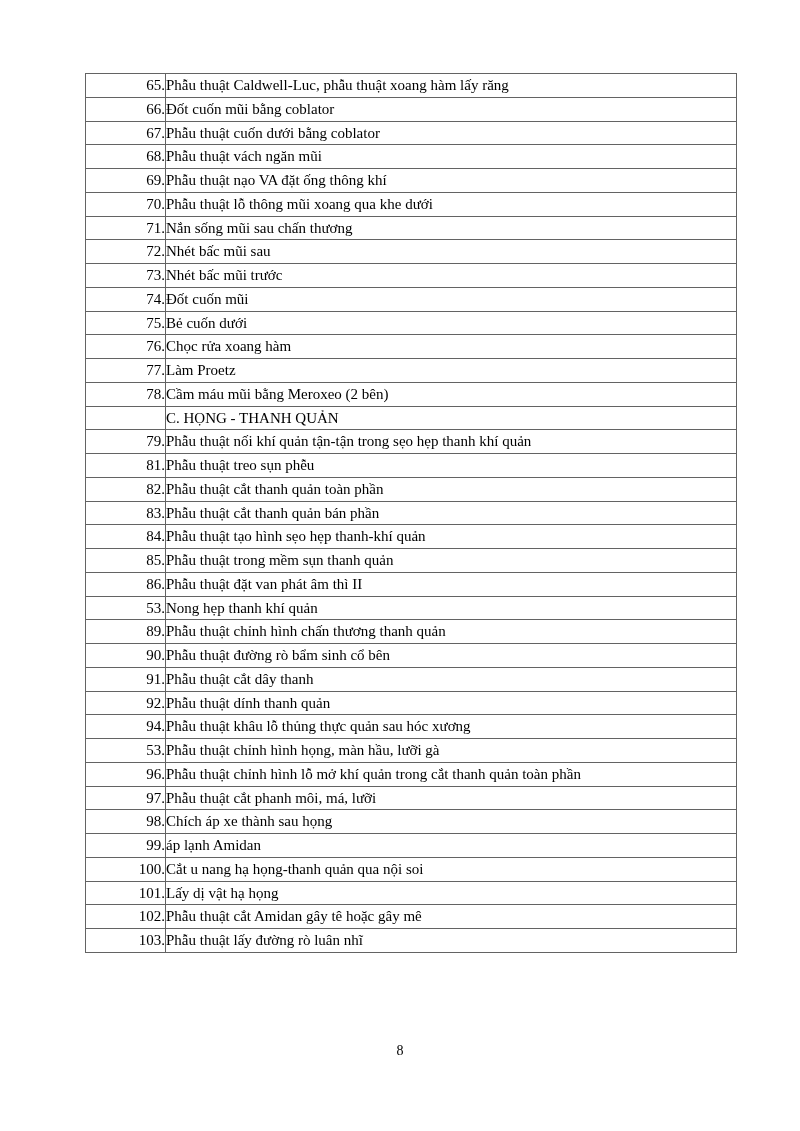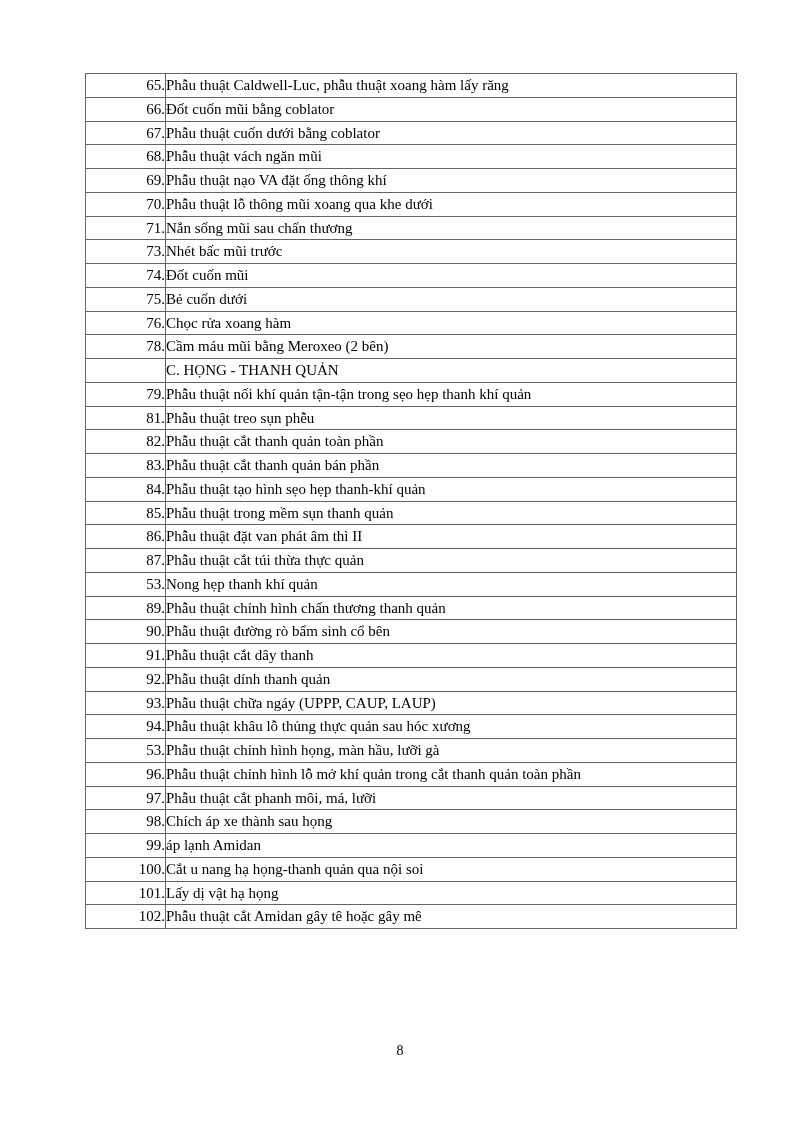--- a/index.html
+++ b/index.html
@@ -84,36 +84,44 @@
         </tr>
         <tr>
           <td class="num-cell">70.</td>
           <td class="text-cell">Phẫu thuật lỗ thông mũi xoang qua khe dưới</td>
         </tr>
         <tr>
           <td class="num-cell">71.</td>
           <td class="text-cell">Nắn sống mũi sau chấn thương</td>
         </tr>
         <tr>
+          <td class="num-cell">72.</td>
+          <td class="text-cell">Nhét bấc mũi sau</td>
+        </tr>
+        <tr>
           <td class="num-cell">73.</td>
           <td class="text-cell">Nhét bấc mũi trước</td>
         </tr>
         <tr>
           <td class="num-cell">74.</td>
           <td class="text-cell">Đốt cuốn mũi</td>
         </tr>
         <tr>
           <td class="num-cell">75.</td>
           <td class="text-cell">Bẻ cuốn dưới</td>
         </tr>
         <tr>
           <td class="num-cell">76.</td>
           <td class="text-cell">Chọc rửa xoang hàm</td>
         </tr>
         <tr>
+          <td class="num-cell">77.</td>
+          <td class="text-cell">Làm Proetz</td>
+        </tr>
+        <tr>
           <td class="num-cell">78.</td>
           <td class="text-cell">Cầm máu mũi bằng Meroxeo (2 bên)</td>
         </tr>
         <tr>
           <td class="num-cell"></td>
           <td class="text-cell section">C. HỌNG - THANH QUẢN</td>
         </tr>
         <tr>
           <td class="num-cell">79.</td>
           <td class="text-cell">Phẫu thuật nối khí quản tận-tận trong sẹo hẹp thanh khí quản</td>
@@ -136,48 +144,40 @@
         </tr>
         <tr>
           <td class="num-cell">85.</td>
           <td class="text-cell">Phẫu thuật trong mềm sụn thanh quản</td>
         </tr>
         <tr>
           <td class="num-cell">86.</td>
           <td class="text-cell">Phẫu thuật đặt van phát âm thì II</td>
         </tr>
         <tr>
-          <td class="num-cell">87.</td>
-          <td class="text-cell">Phẫu thuật cắt túi thừa thực quản</td>
-        </tr>
-        <tr>
           <td class="num-cell">53.</td>
           <td class="text-cell">Nong hẹp thanh khí quản</td>
         </tr>
         <tr>
           <td class="num-cell">89.</td>
           <td class="text-cell">Phẫu thuật chỉnh hình chấn thương thanh quản</td>
         </tr>
         <tr>
           <td class="num-cell">90.</td>
           <td class="text-cell">Phẫu thuật đường rò bẩm sinh cổ bên</td>
         </tr>
         <tr>
           <td class="num-cell">91.</td>
           <td class="text-cell">Phẫu thuật cắt dây thanh</td>
         </tr>
         <tr>
           <td class="num-cell">92.</td>
           <td class="text-cell">Phẫu thuật dính thanh quản</td>
         </tr>
         <tr>
-          <td class="num-cell">93.</td>
-          <td class="text-cell">Phẫu thuật chữa ngáy (UPPP, CAUP, LAUP)</td>
-        </tr>
-        <tr>
           <td class="num-cell">94.</td>
           <td class="text-cell">Phẫu thuật khâu lỗ thủng thực quản sau hóc xương</td>
         </tr>
         <tr>
           <td class="num-cell">53.</td>
           <td class="text-cell">Phẫu thuật chỉnh hình họng, màn hầu, lưỡi gà</td>
         </tr>
         <tr>
           <td class="num-cell">96.</td>
           <td class="text-cell">Phẫu thuật chỉnh hình lỗ mở khí quản trong cắt thanh quản toàn phần</td>
@@ -198,17 +198,21 @@
           <td class="num-cell">100.</td>
           <td class="text-cell">Cắt u nang hạ họng-thanh quản qua nội soi</td>
         </tr>
         <tr>
           <td class="num-cell">101.</td>
           <td class="text-cell">Lấy dị vật hạ họng</td>
         </tr>
         <tr>
           <td class="num-cell">102.</td>
           <td class="text-cell">Phẫu thuật cắt Amidan gây tê hoặc gây mê</td>
+        </tr>
+        <tr>
+          <td class="num-cell">103.</td>
+          <td class="text-cell">Phẫu thuật lấy đường rò luân nhĩ</td>
         </tr>
       </tbody>
   </table>
   <div class="page-number">8</div>
 </div>
 
 </body></html>

